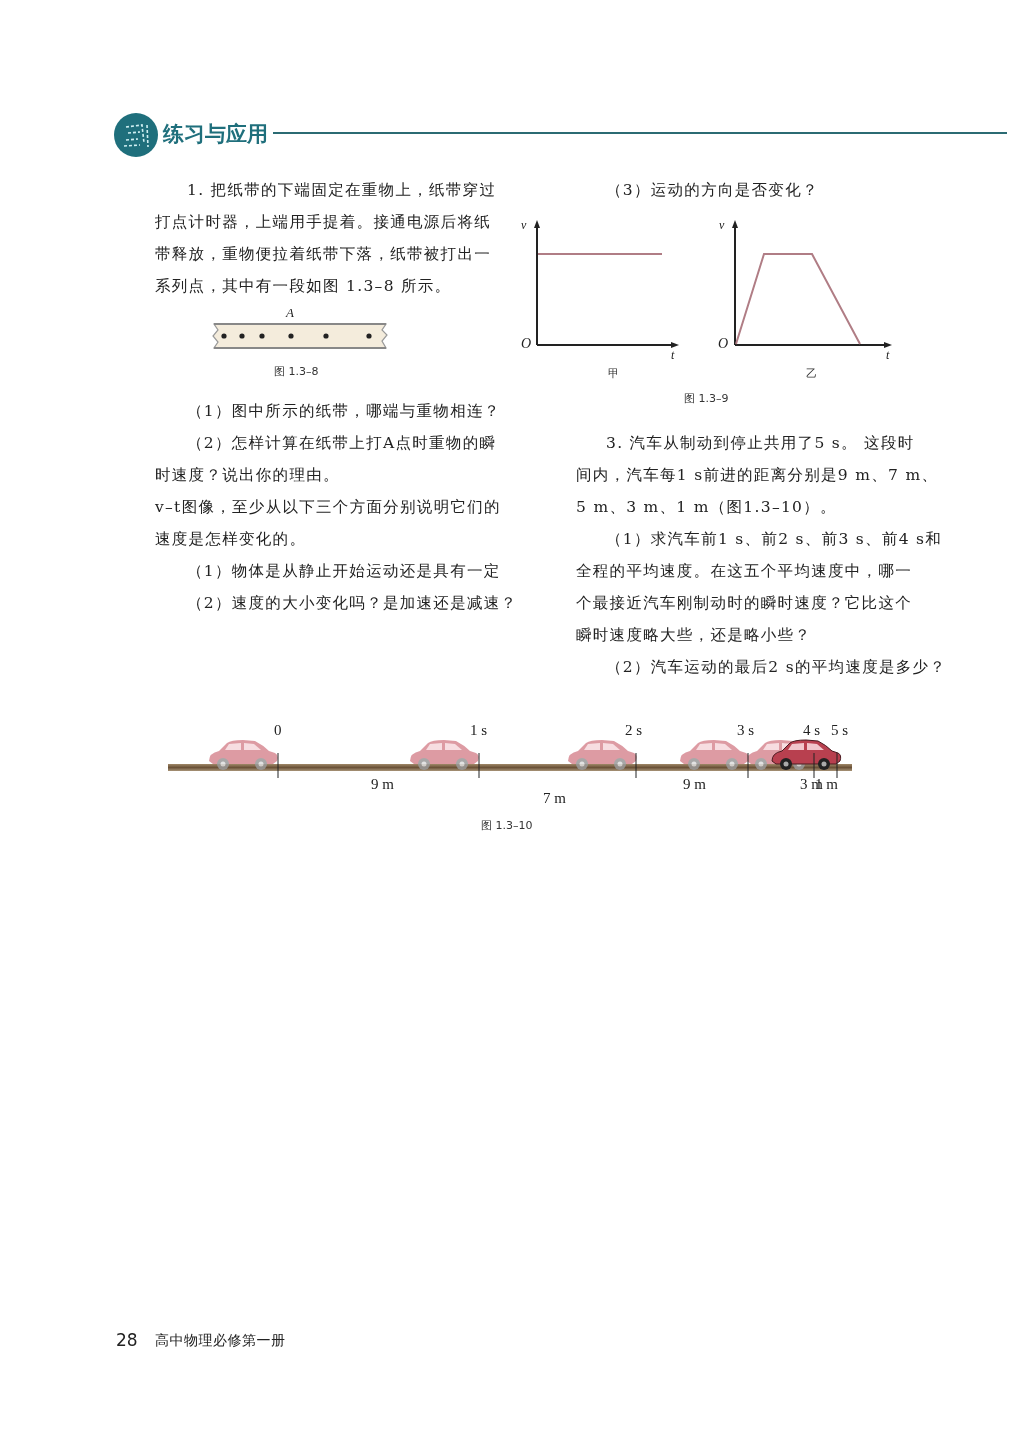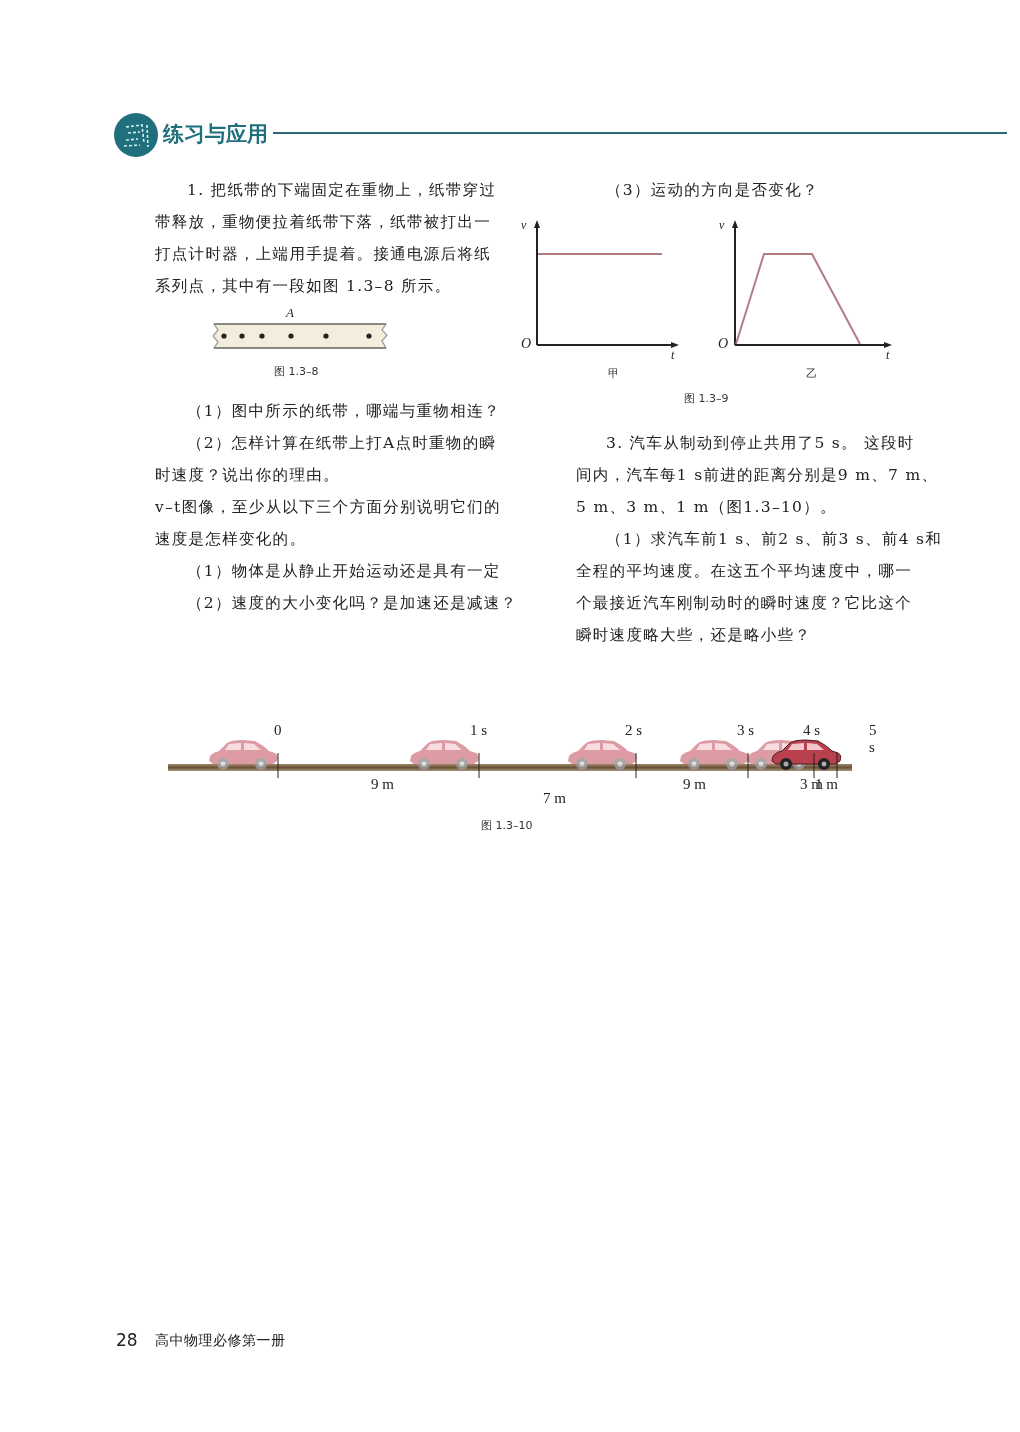--- a/index.html
+++ b/index.html
@@ -33,22 +33,22 @@
       <path d="M10 33 L26 32"></path>
       <path d="M33 12 L34 34"></path>
     </g>
   </svg>
 </div>
 <div class="abs hdr-title">练习与应用</div>
 <div class="abs hdr-line"></div>
 
 <div class="abs p col-l" style="top:174px;">
   <div style="padding-left:32px">1. 把纸带的下端固定在重物上，纸带穿过</div>
+  <div>打点计时器，上端用手提着。接通电源后将纸</div>
   <div>带释放，重物便拉着纸带下落，纸带被打出一</div>
-  <div>打点计时器，上端用手提着。接通电源后将纸</div>
   <div>系列点，其中有一段如图 1.3–8 所示。</div>
 </div>
 
 <div class="abs" style="left:210px; top:305px; width:180px; height:50px;">
   <span class="abs lbl" style="left:76px; top:0px; font-style:italic; font-size:13px;">A</span>
   <svg class="abs" style="left:0; top:16px;" width="180" height="30" viewBox="0 0 180 30">
     <path d="M4 3 L176 3 L172 9 L177 14 L172 20 L176 27 L4 27 L8 21 L3 15 L8 9 Z" fill="#f4ecdc" stroke="#999" stroke-width="1.2"></path>
     <line x1="4" y1="3" x2="176" y2="3" stroke="#888" stroke-width="2"></line>
     <line x1="4" y1="27" x2="176" y2="27" stroke="#888" stroke-width="2"></line>
     <circle cx="14" cy="15" r="2.6" fill="#222"></circle>
@@ -108,20 +108,21 @@
 <div class="abs cap" style="left:684px; top:391px;">图 1.3–9</div>
 
 <div class="abs p col-r" style="top:427px;">
   <div style="padding-left:30px">3. 汽车从制动到停止共用了5 s。 这段时</div>
   <div>间内，汽车每1 s前进的距离分别是9 m、7 m、</div>
   <div>5 m、3 m、1 m（图1.3–10）。</div>
   <div style="padding-left:30px">（1）求汽车前1 s、前2 s、前3 s、前4 s和</div>
   <div>全程的平均速度。在这五个平均速度中，哪一</div>
   <div>个最接近汽车刚制动时的瞬时速度？它比这个</div>
   <div>瞬时速度略大些，还是略小些？</div>
+  <div style="padding-left:30px">（2）汽车运动的最后2 s的平均速度是多少？</div>
 </div>
 
 <div class="abs" style="left:160px; top:715px; width:700px; height:90px;">
   <svg width="700" height="90" viewBox="0 0 700 90">
     <defs>
       <linearGradient id="road" x1="0" y1="0" x2="0" y2="1">
         <stop offset="0" stop-color="#a08868"></stop>
         <stop offset="0.5" stop-color="#6b5238"></stop>
         <stop offset="1" stop-color="#a89478"></stop>
       </linearGradient>
@@ -160,21 +161,21 @@
     <line x1="476" y1="38" x2="476" y2="63" stroke="#222" stroke-width="1"></line>
     <line x1="588" y1="38" x2="588" y2="63" stroke="#222" stroke-width="1"></line>
     <line x1="654" y1="38" x2="654" y2="63" stroke="#222" stroke-width="1"></line>
     <line x1="677" y1="38" x2="677" y2="63" stroke="#222" stroke-width="1"></line>
   </svg>
   <span class="abs lbl" style="left:114px; top:7px;">0</span>
   <span class="abs lbl" style="left:310px; top:7px;">1 s</span>
   <span class="abs lbl" style="left:465px; top:7px;">2 s</span>
   <span class="abs lbl" style="left:577px; top:7px;">3 s</span>
   <span class="abs lbl" style="left:643px; top:7px;">4 s</span>
-  <span class="abs lbl" style="left:671px; top:7px;margin-left:38px;">5 s</span>
+  <span class="abs lbl" style="left:671px; top:7px;">5 s</span>
   <span class="abs lbl" style="left:211px; top:61px;">9 m</span>
   <span class="abs lbl" style="left:383px; top:75px;font-family:Liberation Serif, serif;">7 m</span>
   <span class="abs lbl" style="left:523px; top:61px;">9 m</span>
   <span class="abs lbl" style="left:604px; top:61px;margin-left:36px;">3 m</span>
   <span class="abs lbl" style="left:655px; top:61px;">1 m</span>
 </div>
 <div class="abs cap" style="left:481px; top:818px;">图 1.3–10</div>
 
 <div class="abs footer-num">28</div>
 <div class="abs footer-title">高中物理必修第一册</div>

